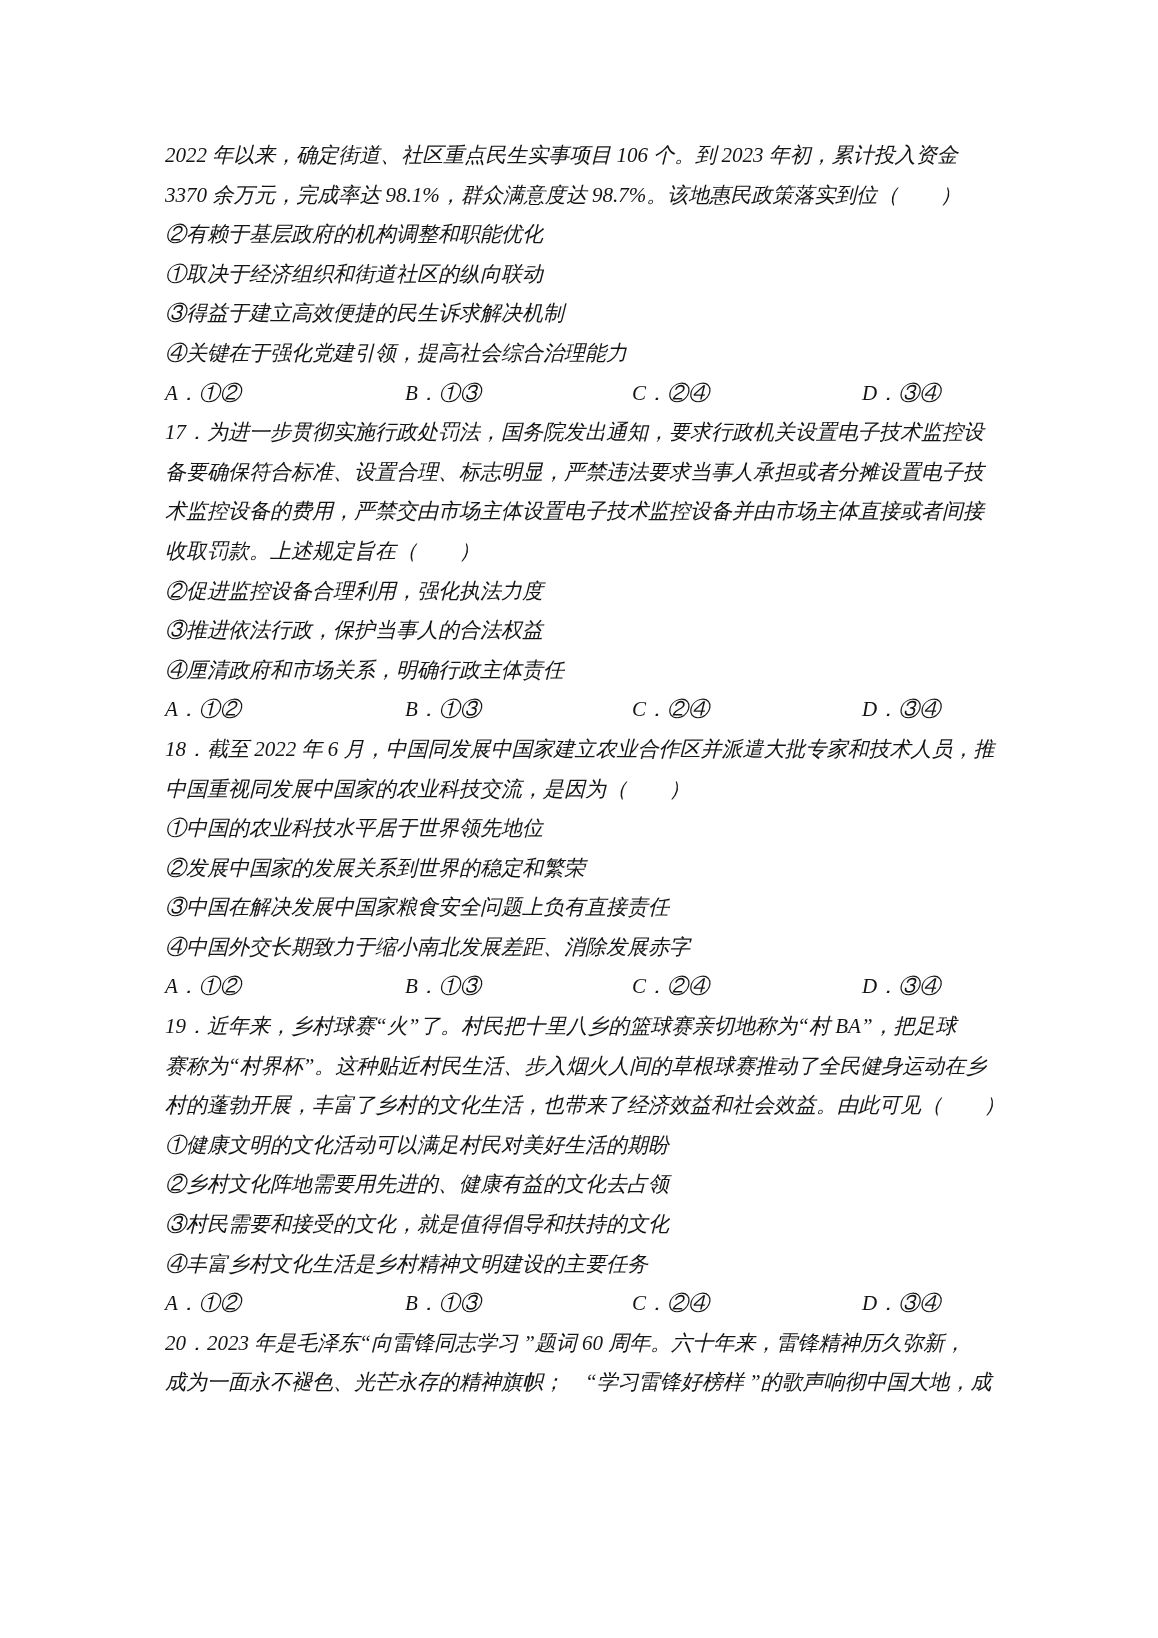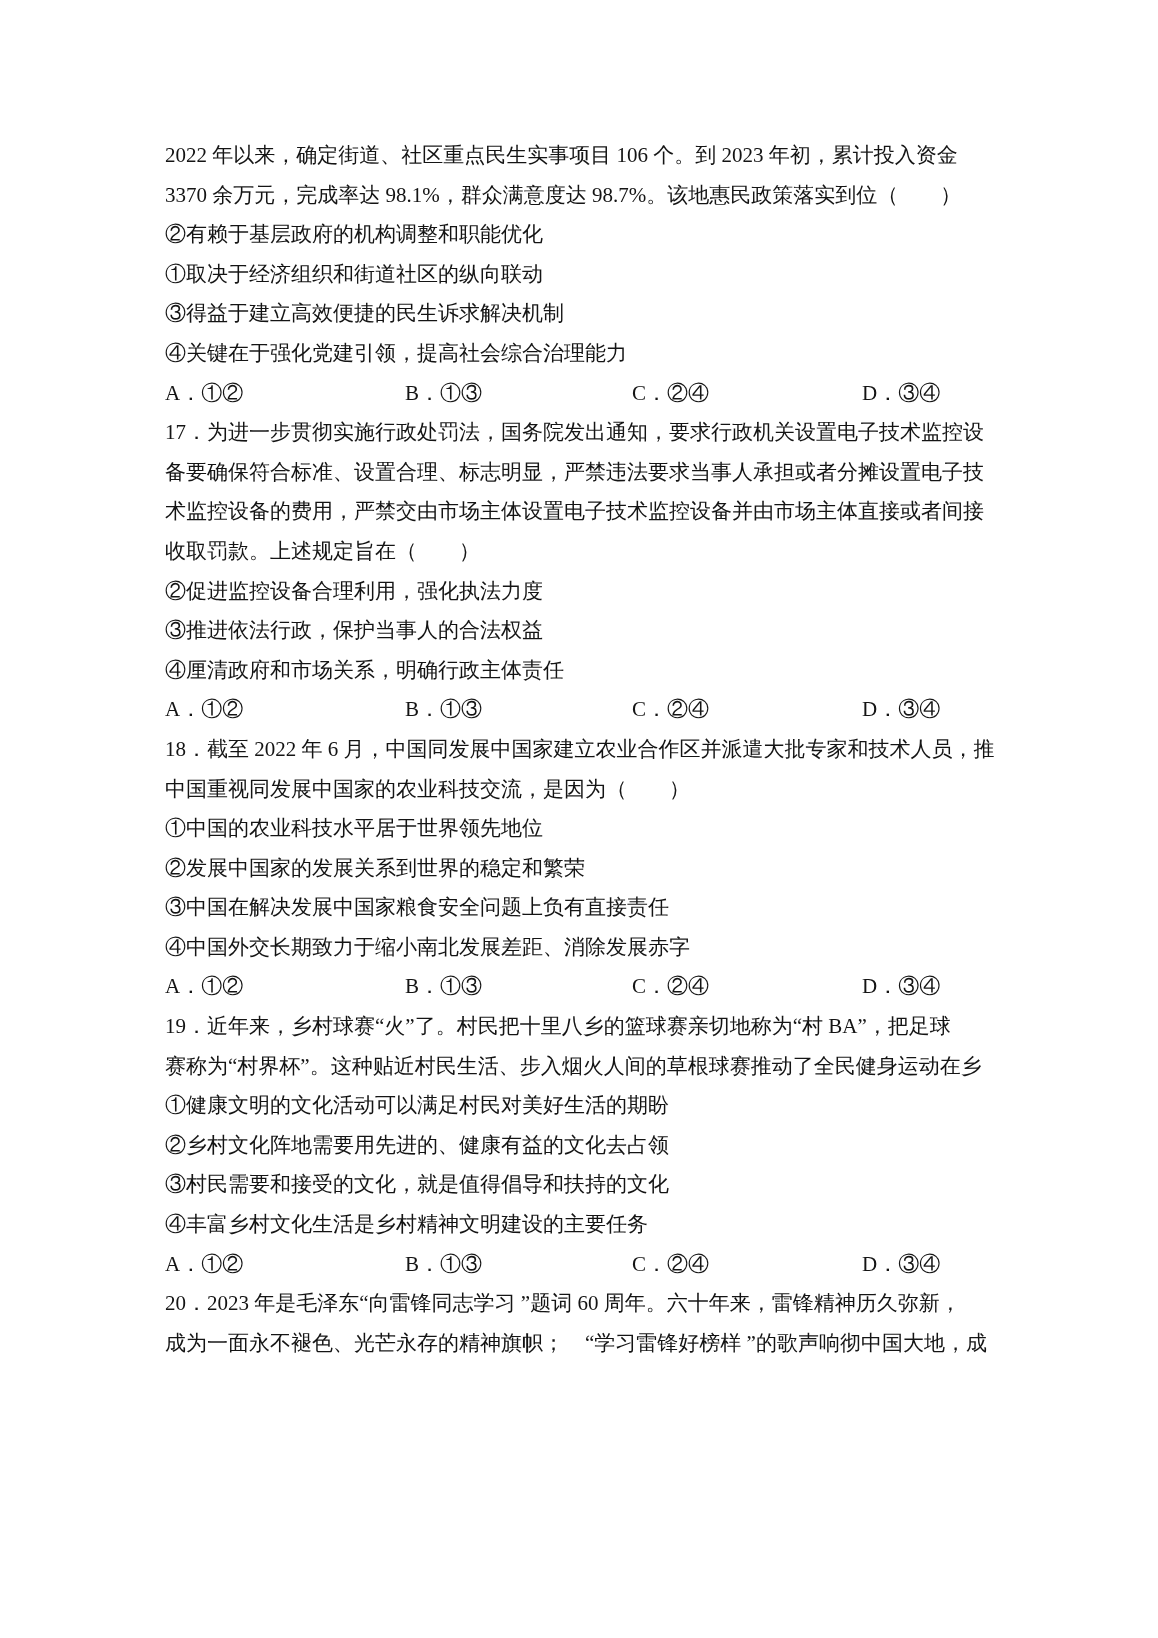--- a/index.html
+++ b/index.html
@@ -16,20 +16,21 @@
     position: absolute;
     left: 165px;
     top: 136px;
     width: 780px;
   }
   .line {
     height: 39.6px;
     line-height: 39.6px;
     font-size: 21px;
     white-space: pre;
+    font-style: italic;
   }
   
   .fill {
     text-align: justify;
     text-align-last: justify;
   }
   .choices { position: relative; }
   .choice { position: absolute; top: 0; }
   .c0 { left: 0; }
   .c1 { left: 240px; }
@@ -83,20 +84,21 @@
       <span class="choice c0">A．①②</span>
       <span class="choice c1">B．①③</span>
       <span class="choice c2">C．②④</span>
       <span class="choice c3">D．③④</span>
     </div>
   </section>
 
   <section>
     <div class="line fill">19．近年来，乡村球赛“火”了。村民把十里八乡的篮球赛亲切地称为“村 BA”，把足球</div>
     <div class="line fill">赛称为“村界杯”。这种贴近村民生活、步入烟火人间的草根球赛推动了全民健身运动在乡</div>
+    <div class="line">村的蓬勃开展，丰富了乡村的文化生活，也带来了经济效益和社会效益。由此可见（　　）</div>
     <div class="line">①健康文明的文化活动可以满足村民对美好生活的期盼</div>
     <div class="line">②乡村文化阵地需要用先进的、健康有益的文化去占领</div>
     <div class="line">③村民需要和接受的文化，就是值得倡导和扶持的文化</div>
     <div class="line">④丰富乡村文化生活是乡村精神文明建设的主要任务</div>
     <div class="line choices">
       <span class="choice c0">A．①②</span>
       <span class="choice c1">B．①③</span>
       <span class="choice c2">C．②④</span>
       <span class="choice c3">D．③④</span>
     </div>

